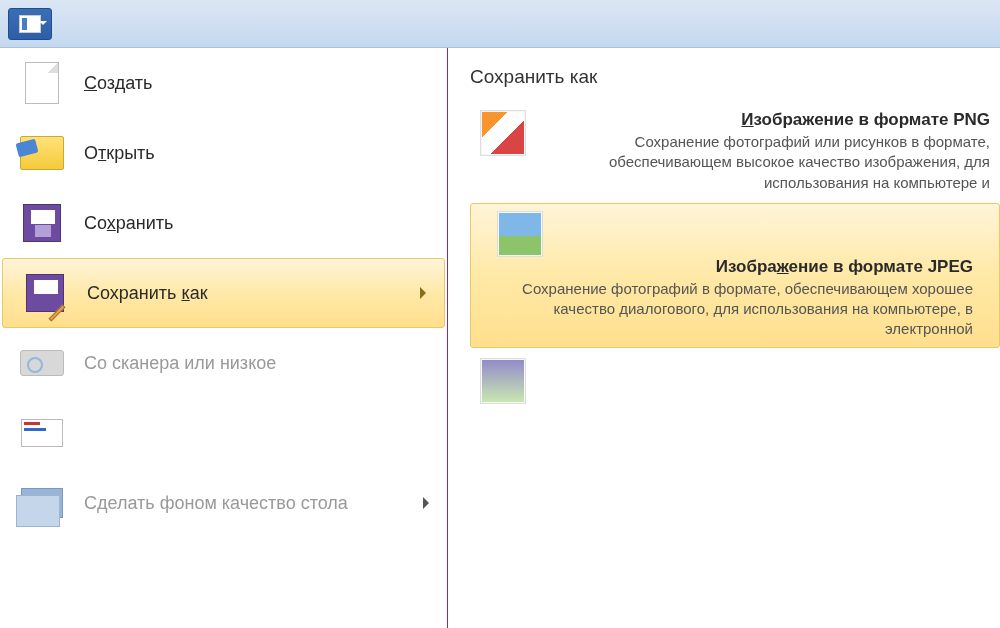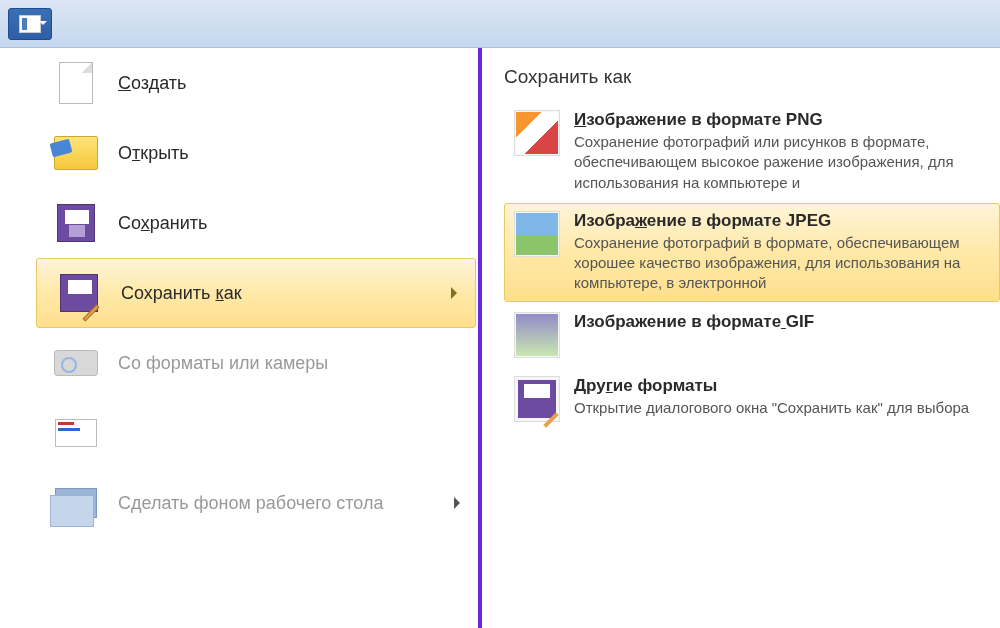--- a/index.html
+++ b/index.html
@@ -52,23 +52,22 @@
       border-left: 4px solid transparent;
       border-right: 4px solid transparent;
       border-top: 4px solid #fff;
     }
     .container {
       display: flex;
       height: calc(628px - 48px);
     }
     .left-panel {
       width: 448px;
-      border-right: 4px solid #6d28d9;
-      background: #fff;
-      margin-left: 34px;
+      border-right: 1px solid #6d28d9;
+      background: #fff;
     }
     .menu-item {
       display: flex;
       align-items: center;
       padding: 0 18px;
       height: 70px;
       position: relative;
     }
     .menu-item.selected {
       background: linear-gradient(#fff4d9, #ffe9a8, #ffdf8d);
@@ -116,36 +115,38 @@
     }
     .submenu-item {
       display: flex;
       padding: 8px 10px;
       margin-bottom: 2px;
     }
     .submenu-item.highlighted {
       background: linear-gradient(#fff4d8, #ffe9a7, #ffdf8d);
       border: 1px solid #e9c963;
       border-radius: 3px;
-      padding: 7px 9px;
+      padding: 7px 26px;
+      flex-direction: column;
     }
     .submenu-item .icon {
       width: 46px;
       height: 46px;
       margin-right: 14px;
       flex-shrink: 0;
       display: flex;
       align-items: center;
       justify-content: center;
       border: 1px solid #ddd;
       background: #f7f7f7;
     }
     .submenu-item .texts {
       flex: 1;
       min-width: 0;
+      text-align: right;
     }
     .sub-title {
       font-size: 17px;
       font-weight: bold;
       color: #2a2a2a;
       margin-bottom: 2px;
       white-space: nowrap;
       overflow: hidden;
     }
     .sub-desc {
@@ -217,70 +218,58 @@
             <div class="pen"></div>
           </div>
         </div>
         <div class="label">Сохранить <span class="u">к</span>ак</div>
         <div class="arrow"></div>
       </div>
       <div class="menu-item disabled">
         <div class="icon">
           <div class="ic-scanner"></div>
         </div>
-        <div class="label">Со форматы или камеры</div>
+        <div class="label">Со сканера или низкое</div>
       </div>
       <div class="menu-item">
         <div class="icon">
           <div class="ic-email"></div>
         </div>
       </div>
       <div class="menu-item disabled">
         <div class="icon">
           <div class="ic-wall"></div>
         </div>
-        <div class="label">Сделать фоном рабочего стола</div>
+        <div class="label">Сделать фоном качество стола</div>
         <div class="arrow"></div>
       </div>
     </div>
   <div class="right-panel">
     <div class="right-title">Сохранить как</div>
     <div id="submenu-list">
         <div class="submenu-item">
           <div class="icon">
             <div class="ic-png-thumb"></div>
           </div>
           <div class="texts">
             <div class="sub-title"><span class="u">И</span>зображение в формате PNG</div>
-            <div class="sub-desc">Сохранение фотографий или рисунков в формате, обеспечивающем высокое ражение изображения, для использования на компьютере и</div>
+            <div class="sub-desc">Сохранение фотографий или рисунков в формате, обеспечивающем высокое качество изображения, для использования на компьютере и</div>
           </div>
         </div>
         <div class="submenu-item highlighted">
           <div class="icon">
             <div class="ic-jpeg-thumb"></div>
           </div>
           <div class="texts">
             <div class="sub-title">Изобра<span class="u">ж</span>ение в формате JPEG</div>
-            <div class="sub-desc">Сохранение фотографий в формате, обеспечивающем хорошее качество изображения, для использования на компьютере, в электронной</div>
+            <div class="sub-desc">Сохранение фотографий в формате, обеспечивающем хорошее качество диалогового, для использования на компьютере, в электронной</div>
           </div>
         </div>
         <div class="submenu-item">
           <div class="icon">
             <div class="ic-gif-thumb"></div>
           </div>
           <div class="texts">
-            <div class="sub-title">Изображение в формате<span class="u"> </span>GIF</div>
-          </div>
-        </div>
-        <div class="submenu-item">
-          <div class="icon">
-            <div class="ic-other-thumb">
-              <div class="pen"></div>
-            </div>
-          </div>
-          <div class="texts">
-            <div class="sub-title">Дру<span class="u">г</span>ие форматы</div>
-            <div class="sub-desc">Открытие диалогового окна "Сохранить как" для выбора</div>
           </div>
         </div>
       </div>
   </div>
 </div>
 
 </body></html>

